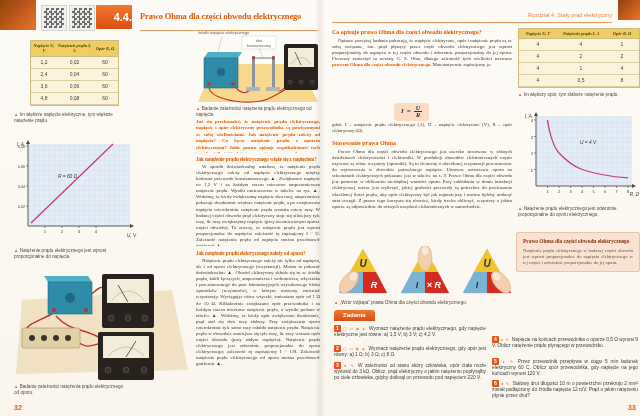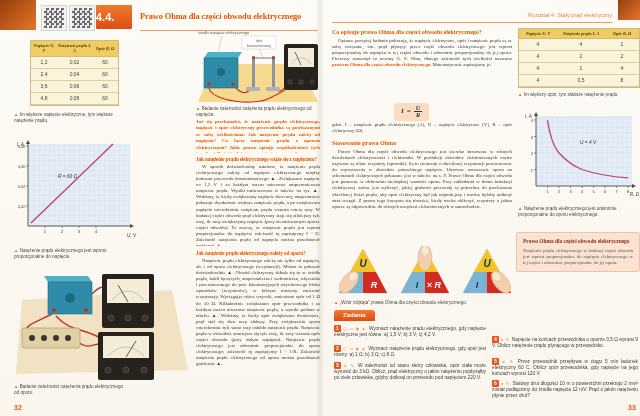--- a/index.html
+++ b/index.html
@@ -2,21 +2,21 @@
 <html><head>
 <meta charset="utf-8">
 <style>
   html,body{margin:0;padding:0}
   body{width:640px;height:416px;background:#f6f3ec;overflow:hidden;position:relative;font-family:"Liberation Sans",sans-serif}
   .sheet{position:absolute;inset:0;background:linear-gradient(#fdfbf6,#faf6ee)}
   .abs{position:absolute}
   .gutter{left:315px;top:0;width:10px;height:416px;background:linear-gradient(to right,rgba(0,0,0,0),rgba(90,70,50,.10),rgba(0,0,0,0))}
   .corner{background:linear-gradient(135deg,#93400c,#e8742c)}
   .qr{background:repeating-conic-gradient(#6b6b6b 0 25%,#ececec 0 50%) 0 0/5px 5px;border:2px solid #f2f2f2;outline:1px solid #d8d4cc}
-  .badge{background:linear-gradient(#f07a30,#dd4d12);color:#fff;font:bold 11px/24px "Liberation Sans",sans-serif;text-align:left;border-radius:1px}
+  .badge{background:linear-gradient(#f07a30,#dd4d12);color:#fff;font:bold 11px/24px "Liberation Sans",sans-serif;text-align:right;border-radius:1px}
   .title{font:bold 8.4px/1 "Liberation Serif",serif;color:#e05500;white-space:nowrap;letter-spacing:-.1px}
   .rule{border-top:1px solid #eb9a62}
   .chapter{font:5.6px/1 "Liberation Sans",sans-serif;color:#e8834e;text-align:right}
   .cap{font:4.6px/1.3 "Liberation Sans",sans-serif;color:#4f4a44}
   .mark{color:#e8641e;font-size:4.2px;margin-right:1.5px}
   .pg{font:bold 7px/1 "Liberation Sans",sans-serif;color:#e05a10}
   .tbl{display:grid;background:#fbf3da;border:1px solid #cdbc80}
   .tbl .th{background:#f0cd62;font:italic bold 4.3px/1.25 "Liberation Serif",serif;color:#4a3a10;padding:2px 1px;text-align:center;border-bottom:1px solid #cdbc80;display:flex;align-items:center;justify-content:center}
   .tbl .td{font:5px/1 "Liberation Sans",sans-serif;color:#44403a;text-align:center;padding:3px 0;border-bottom:0.5px solid #ddcf9d}
   .h-left{font:bold 5.2px/1.2 "Liberation Serif",serif;color:#e05a00;white-space:nowrap;letter-spacing:-.12px}

